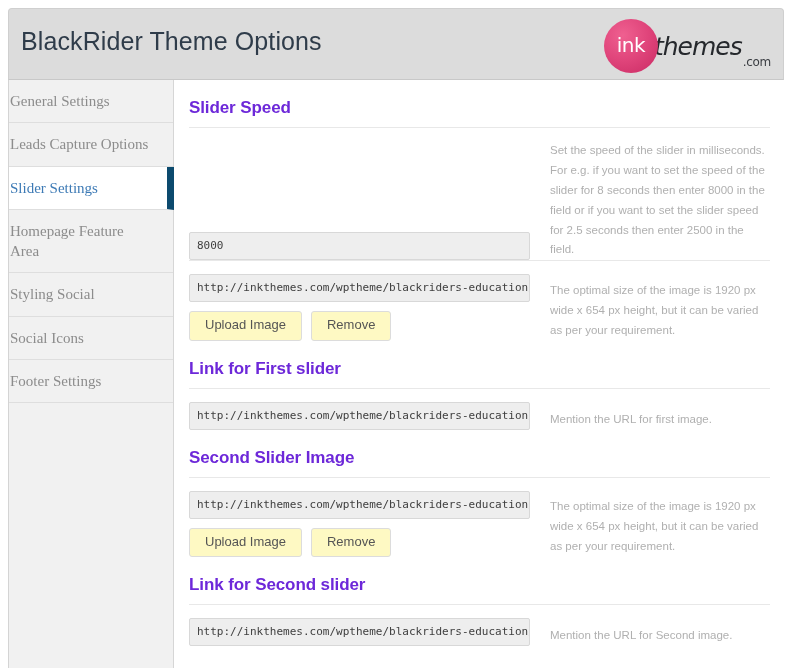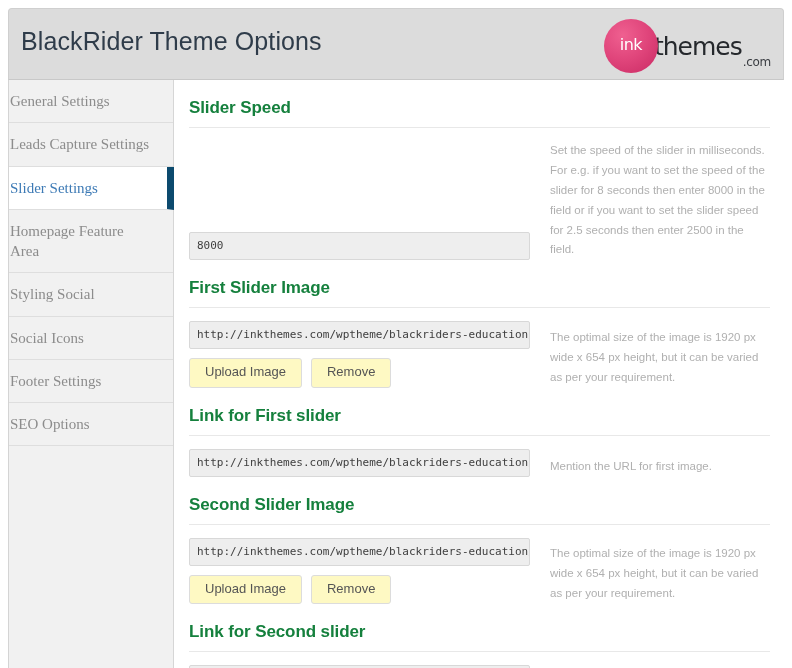--- a/index.html
+++ b/index.html
@@ -47,34 +47,35 @@
     border-radius: 50%;
     background: radial-gradient(circle at 35% 30%, #ef6090 0%, #e0457b 48%, #c92a63 100%);
     display: flex;
     align-items: center;
     justify-content: center;
     margin-right: -4px;
     z-index: 2;
   }
   .logo-ink {
     font-family: "DejaVu Sans", sans-serif;
-    font-size: 16px;
+    font-size: 20px;
     font-weight: 400;
     color: #ffffff;
     letter-spacing: -0.5px;
     line-height: 1;
     padding-bottom: 2px;
   }
   .logo-themes {
     font-family: "DejaVu Sans", sans-serif;
     font-size: 25px;
     font-weight: 400;
     color: #25282c;
     letter-spacing: -1px;
     line-height: 1;
+    font-style: italic;
   }
   .logo-com {
     font-family: "DejaVu Sans", sans-serif;
     font-size: 12px;
     color: #3a3d42;
     align-self: flex-end;
     padding-bottom: 6px;
     padding-left: 1px;
     letter-spacing: -0.3px;
   }
@@ -126,21 +127,21 @@
     width: 609px;
     height: 588px;
     background: #ffffff;
     padding: 0 14px 0 14px;
     overflow: hidden;
   }
   .section { position: relative; }
   .sec-title {
     font-size: 17px;
     font-weight: bold;
-    color: #15803d;
+    color: #6d28d9;
     padding-top: 18px;
     padding-bottom: 9px;
     letter-spacing: -0.1px;
   }
   .sec-rule {
     height: 1px;
     background: #e8e8e8;
     width: 100%;
   }
   .sec-body {
@@ -200,57 +201,53 @@
     </div>
   </div>
 
   <div class="body-wrap">
 
     <div class="sidebar">
       <div class="nav-item">
         <span>General Settings</span>
       </div>
       <div class="nav-item">
-        <span>Leads Capture Settings</span>
+        <span>Leads Capture Options</span>
       </div>
       <div class="nav-item active">
         <span>Slider Settings</span>
       </div>
       <div class="nav-item two-line">
         <span>Homepage Feature Area</span>
       </div>
       <div class="nav-item">
         <span>Styling Social</span>
       </div>
       <div class="nav-item">
         <span>Social Icons</span>
       </div>
       <div class="nav-item">
         <span>Footer Settings</span>
       </div>
-      <div class="nav-item">
-        <span>SEO Options</span>
-      </div>
     </div>
 
     <div class="content">
 
       <div class="section">
         <div class="sec-title">Slider Speed</div>
         <div class="sec-rule"></div>
         <div class="sec-body">
           <div class="field-col">
             <div class="txt-input" title="">8000</div>
           </div>
           <div class="help-col">Set the speed of the slider in milliseconds. For e.g. if you want to set the speed of the slider for 8 seconds then enter 8000 in the field or if you want to set the slider speed for 2.5 seconds then enter 2500 in the field.</div>
         </div>
       </div>
 
       <div class="section">
-        <div class="sec-title">First Slider Image</div>
         <div class="sec-rule"></div>
         <div class="sec-body">
           <div class="field-col">
             <div class="txt-input">http://inkthemes.com/wptheme/blackriders-education/</div>
             <div class="btn-row">
               <button class="btn">Upload Image</button>
               <button class="btn">Remove</button>
             </div>
           </div>
           <div class="help-col">The optimal size of the image is 1920 px wide x 654 px height, but it can be varied as per your requirement.</div>

